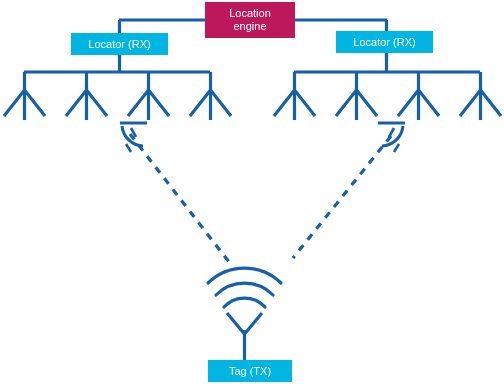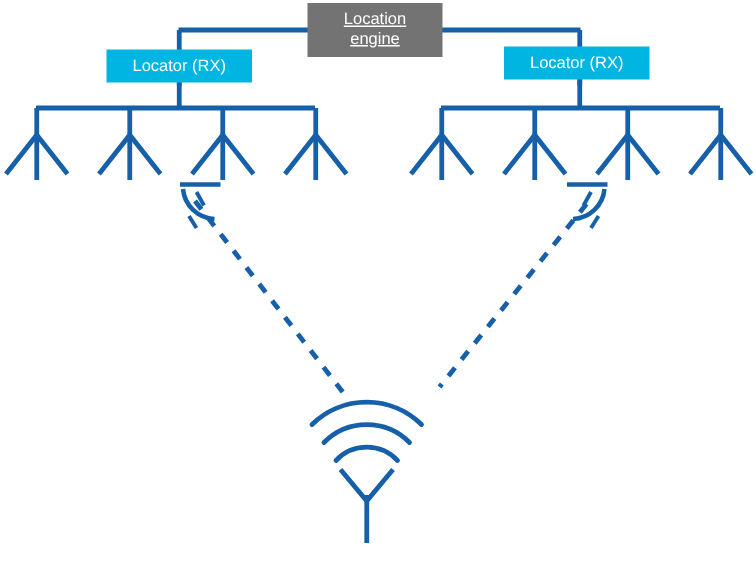--- a/index.html
+++ b/index.html
@@ -121,29 +121,32 @@
       <path d="M216,295 A40,40 0 0 1 273,295" stroke="#1560a8" stroke-width="3.2" fill="none" stroke-linecap="round"></path>
       <path d="M224,307 A28,28 0 0 1 265,307" stroke="#1560a8" stroke-width="3.2" fill="none" stroke-linecap="round"></path>
     </g>
 
     <g>
       <path d="M244.5,330 V362" stroke="#1560a8" stroke-width="3.2" fill="none"></path>
       <path d="M227,313 L244.5,334 L262,313" stroke="#1560a8" stroke-width="3.2" fill="none" stroke-linejoin="miter"></path>
     </g>
   </svg>
 
-  <div class="box-label" id="location-engine-box" style="background:#737373;text-decoration:underline;">
+  <div class="box-label" id="location-engine-box" style="background:#be185d;">
     <span>
       <span>Location</span><br>
       <span>engine</span>
     </span>
   </div>
 
   <div class="box-label" id="locator-left-box" style="background:#00b5e2;">
     <span>Locator (RX)</span>
   </div>
 
   <div class="box-label" id="locator-right-box" style="background:#00b5e2;">
     <span>Locator (RX)</span>
   </div>
 
+  <div class="box-label" id="tag-box" style="background:#00b5e2;">
+    <span>Tag (TX)</span>
+  </div>
 
 </div>
 
 </body></html>

